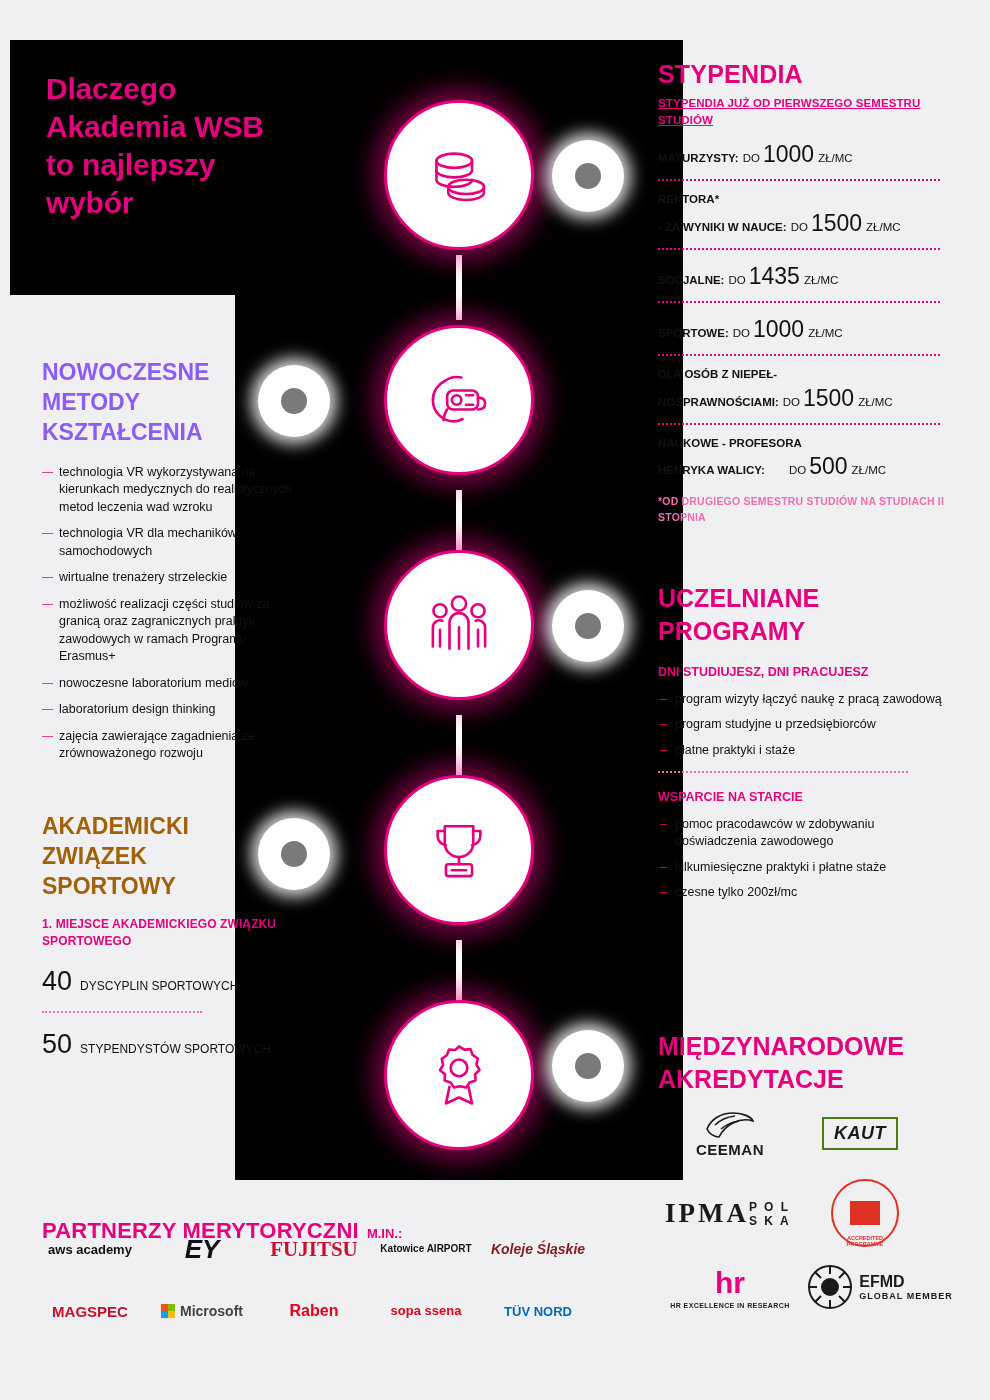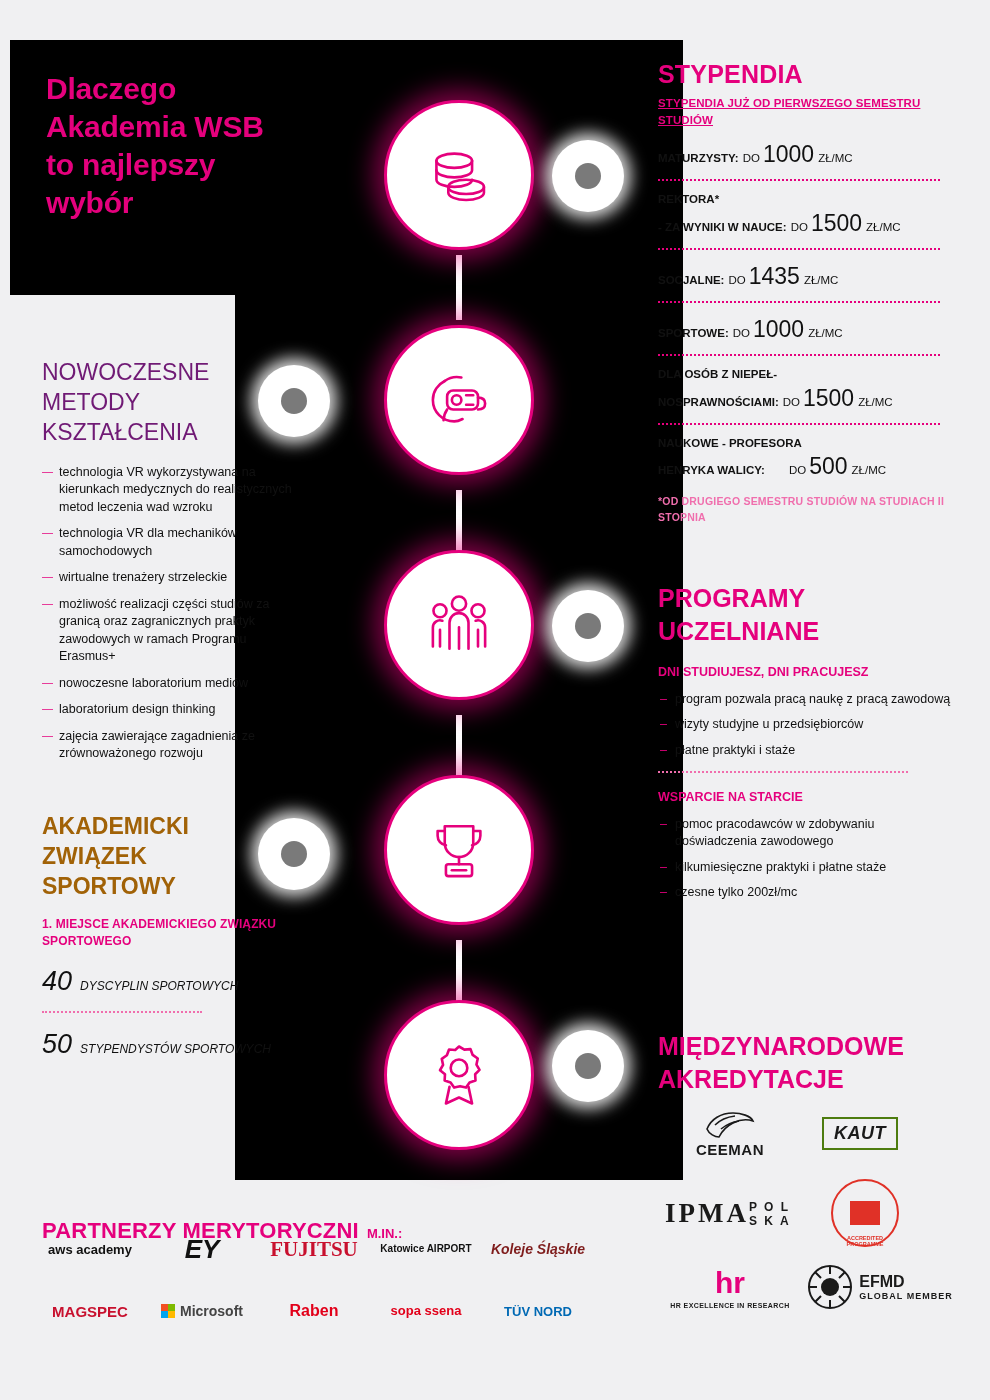--- a/index.html
+++ b/index.html
@@ -125,21 +125,21 @@
     letter-spacing: 0.2px;
   }
 
   
   .nowoczesne {
     position: absolute;
     left: 42px; top: 358px;
     width: 250px;
   }
   .nowoczesne h2 {
-    font-size: 23px; color: #701a75; font-weight: normal; line-height: 1.3;
+    font-size: 23px; color: #8b5cf6; font-weight: bold; line-height: 1.3;
   }
   .bullets {
     margin-top: 16px;
     font-size: 12.5px;
     color: #111;
     line-height: 1.4;
   }
   .bullets li {
     list-style: none;
     position: relative;
@@ -164,21 +164,21 @@
     margin-top: 14px;
     font-size: 12px; font-weight: bold; color: #e5007d; line-height: 1.45;
     letter-spacing: 0.1px;
   }
   .azs .desc {
     margin-top: 8px;
     font-size: 12.5px; color: #111; line-height: 1.4;
   }
   .stat {
     margin-top: 16px;
-    display: flex; align-items: baseline; font-style: italic;
+    display: flex; align-items: baseline;
   }
   .stat .num { font-size: 27px; color: #111; }
   .stat .txt { font-size: 12px; color: #111; margin-left: 8px; line-height: 1.3; text-transform: uppercase;}
   .stat-dots {
     margin-top: 14px;
     border-top: 2.5px dotted #f06ead;
     width: 160px;
   }
 
   
@@ -427,27 +427,27 @@
     </div>
     <div class="stat-dots"></div>
     <div class="stat">
       <span class="num">50</span>
       <span class="txt">STYPENDYSTÓW SPORTOWYCH</span>
     </div>
   </div>
 
   <div class="programy">
     <h2>
+      <span style="display:block">UCZELNIANE</span>
       <span style="display:block">PROGRAMY</span>
-      <span style="display:block">UCZELNIANE</span>
     </h2>
     <div class="sh">DNI STUDIUJESZ, DNI PRACUJESZ</div>
     <ul class="dash-list">
-      <li>program pozwala pracą naukę z pracą zawodową</li>
-      <li>wizyty studyjne u przedsiębiorców</li>
+      <li>program wizyty łączyć naukę z pracą zawodową</li>
+      <li>program studyjne u przedsiębiorców</li>
       <li>płatne praktyki i staże</li>
     </ul>
     <div class="prog-dots"></div>
     <div class="sh">WSPARCIE NA STARCIE</div>
     <ul class="dash-list">
       <li>pomoc pracodawców w zdobywaniu doświadczenia zawodowego</li>
       <li>kilkumiesięczne praktyki i płatne staże</li>
       <li>czesne tylko 200zł/mc</li>
     </ul>
   </div>

